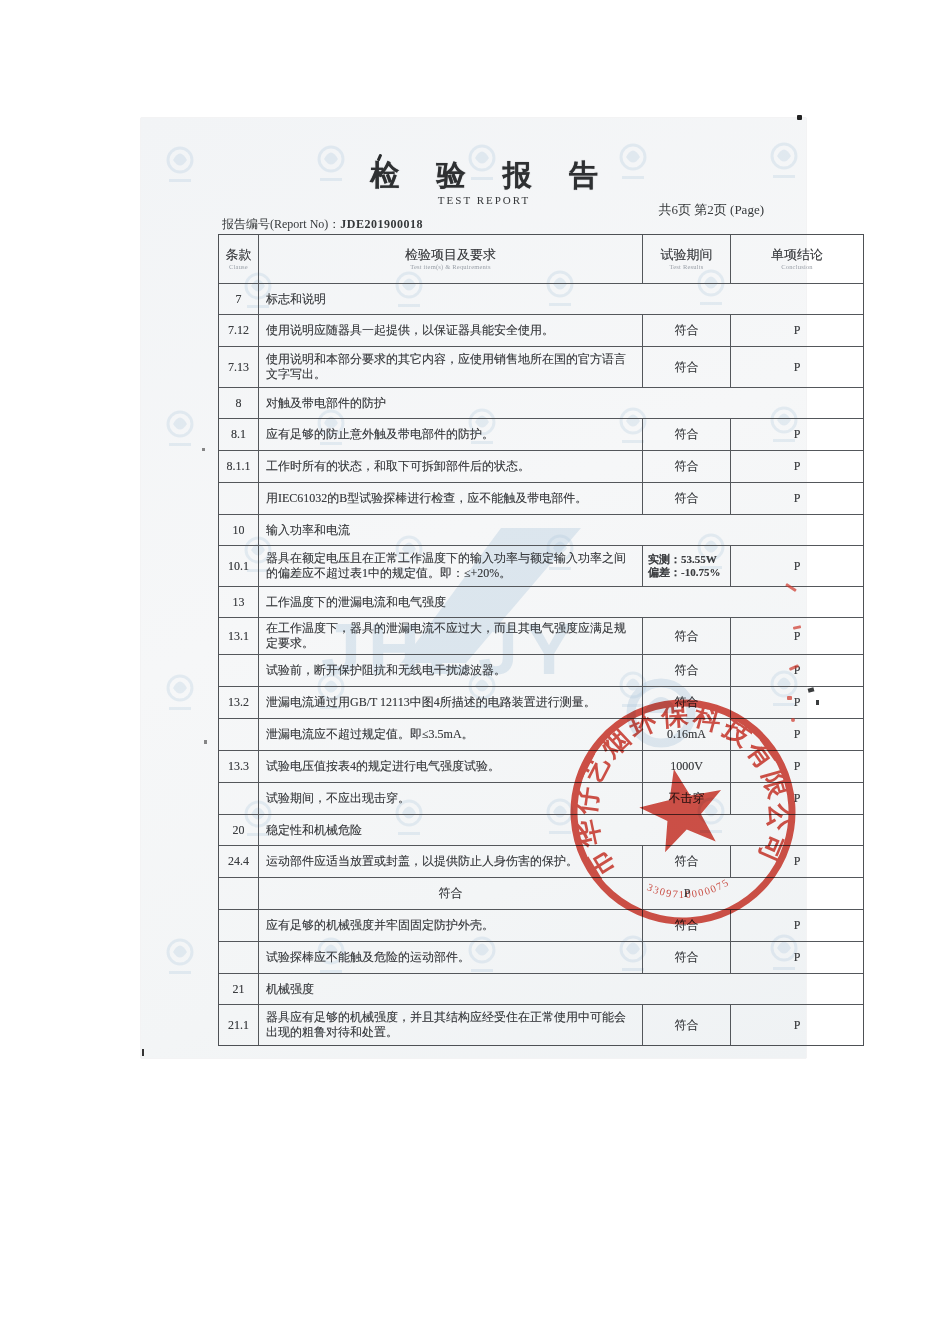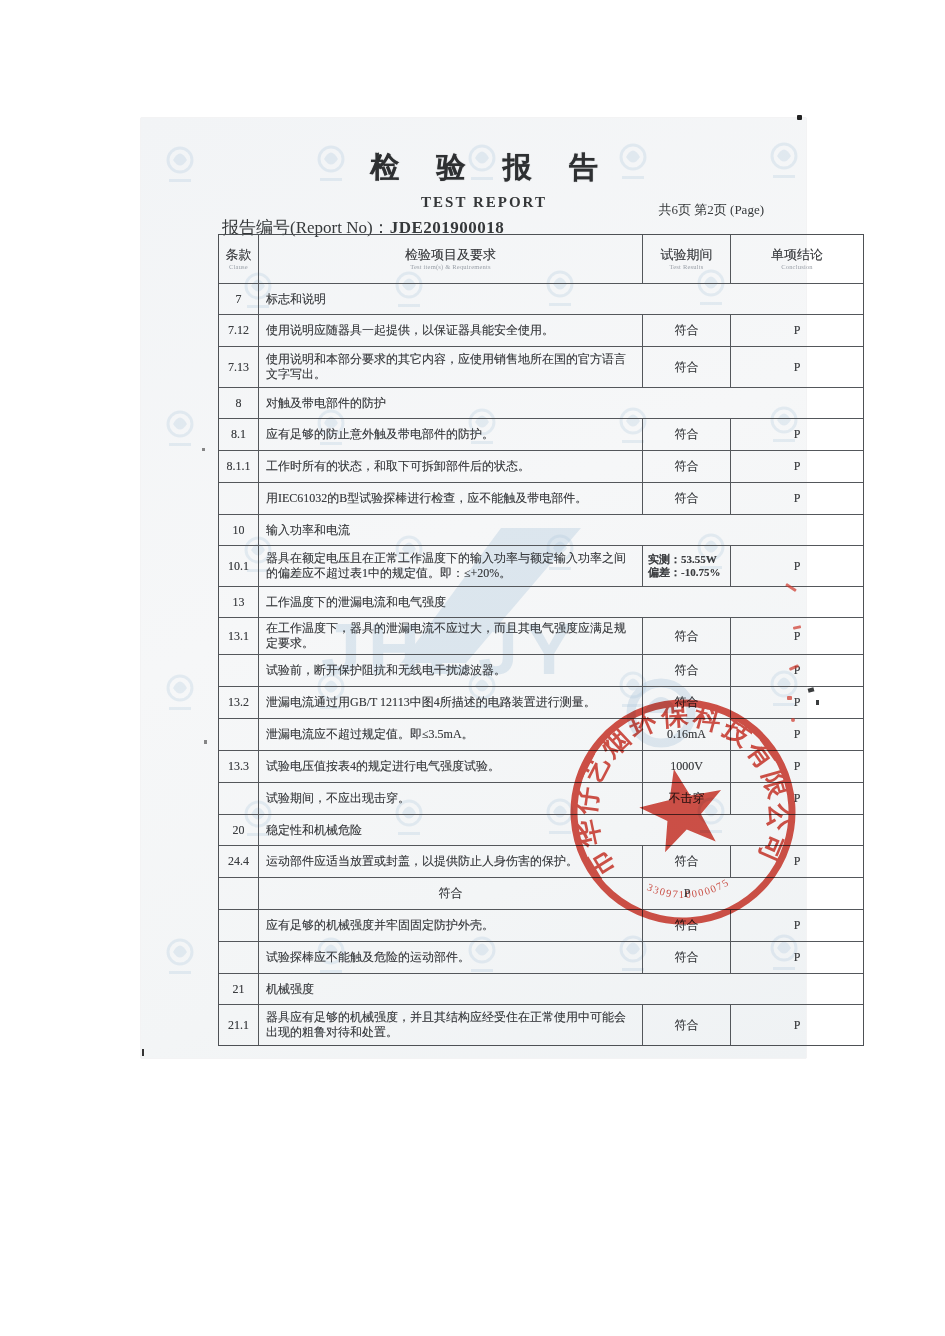--- a/index.html
+++ b/index.html
@@ -21,34 +21,34 @@
   .wm-item{position:absolute;}
   .big-wm{position:absolute;left:150px;top:400px;width:470px;height:300px;opacity:.33;pointer-events:none;}
   .big-wm-text{
     position:absolute;left:30px;top:90px;
     font-family:"Liberation Sans","DejaVu Sans",sans-serif;
     font-weight:bold;font-size:72px;letter-spacing:7px;
     color:#a9c4da;
   }
   
   .title-cn{
-    position:absolute;left:63px;top:30px;width:560px;text-align:center;
+    position:absolute;left:63px;top:38px;width:560px;text-align:center;
     font-size:29px;font-weight:bold;letter-spacing:15px;text-indent:15px;
     color:#2e3032;text-shadow:0 0 .8px rgba(46,48,50,.8);
   }
   .title-en{
     position:absolute;left:63px;top:76px;width:560px;text-align:center;
-    font-size:15px;font-weight:bold;letter-spacing:2px;color:#353739;
+    font-size:11px;font-weight:normal;letter-spacing:2px;color:#353739;
   }
   .page-info{
     position:absolute;top:83px;left:63px;width:560px;text-align:right;
     font-size:13px;color:#35383a;
   }
   .report-no{
-    position:absolute;top:98px;left:81px;font-size:17px;color:#35383a;
+    position:absolute;top:98px;left:81px;font-size:12px;color:#35383a;
   }
   .report-no .val{font-weight:bold;letter-spacing:.5px;}
   
   .rtable{
     position:absolute;left:77px;top:116px;width:646px;
     border:1.6px solid #4e5155;box-sizing:border-box;z-index:2;
   }
   .thead,.trow{display:grid;grid-template-columns:40px 384px 88px 1fr;}
   .trow{border-top:1px solid #54575b;}
   .trow.section{grid-template-columns:40px 1fr;}

